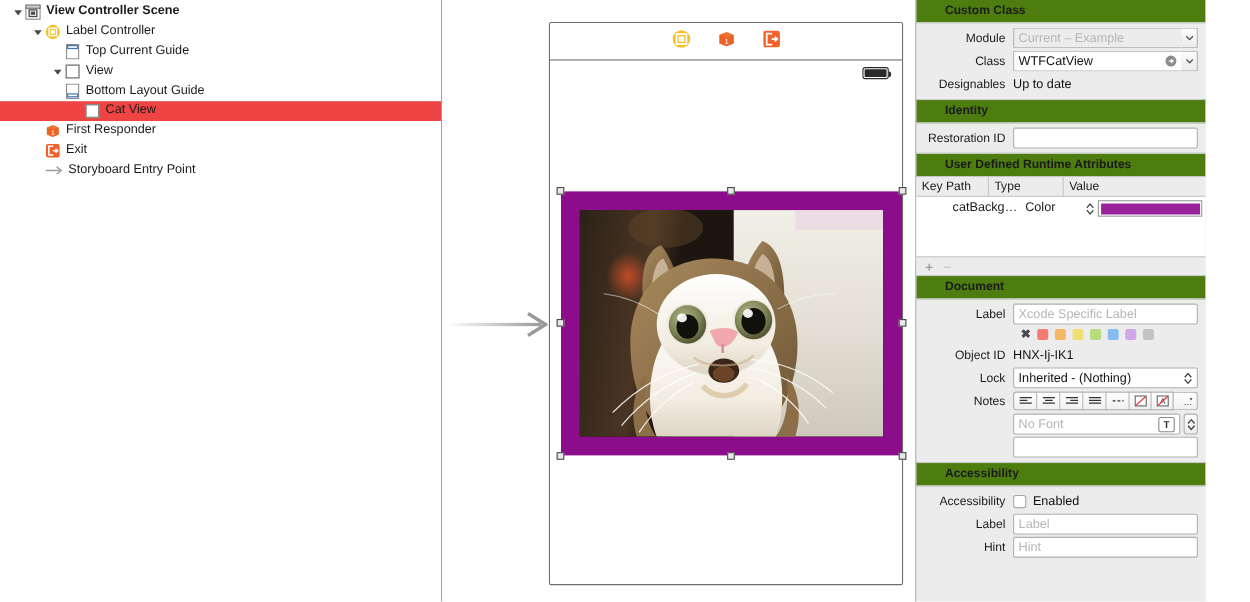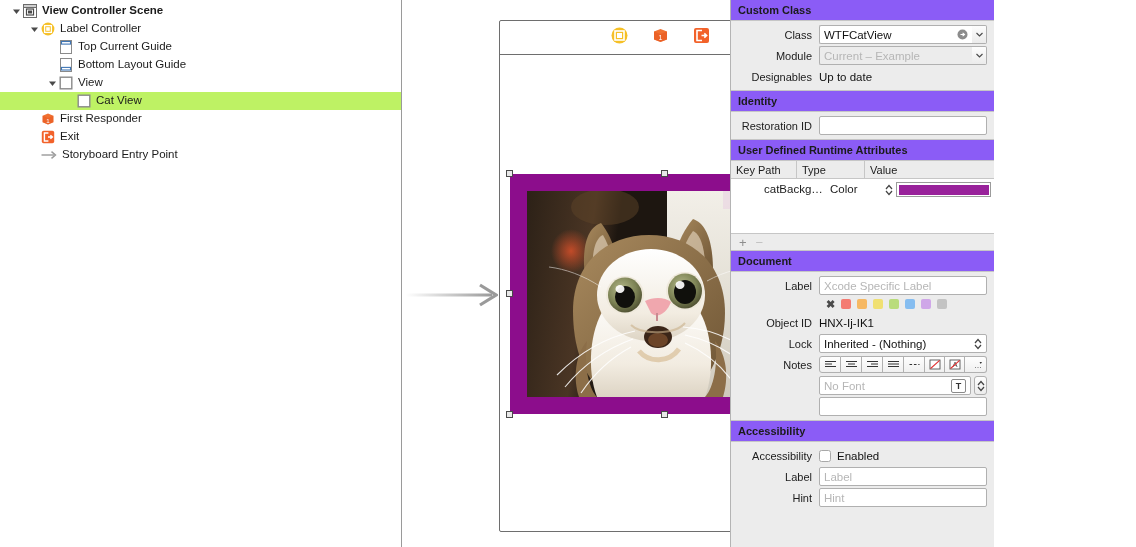--- a/index.html
+++ b/index.html
@@ -4,39 +4,39 @@
 <style>
   * { box-sizing: border-box; }
   html, body {
     margin: 0; padding: 0;
     width: 1136px; height: 547px;
     overflow: hidden;
     background: #ffffff;
     font-family: "Liberation Sans", sans-serif;
     -webkit-font-smoothing: antialiased;
   }
-  .app { position: relative; width: 994px; height: 547px; display: flex; }
+  .app { position: relative; width: 1096px; height: 547px; display: flex; }
 
   
   .outline {
     width: 402px; height: 547px;
     background: #ffffff;
     border-right: 1px solid #9a9a9a;
     position: relative;
     flex: 0 0 402px;
     padding-top: 2px;
   }
   .tree-row {
     height: 18px;
     display: flex; align-items: center;
     font-size: 11.5px; color: #1b1b1b;
     white-space: nowrap;
     position: relative;
   }
-  .tree-row.selected { background: #bef264; }
+  .tree-row.selected { background: #ef4444; }
   .tw { display:inline-block; width:13px; flex:0 0 13px; text-align:center; }
   .tw svg { display:block; margin: 0 auto; }
   .ico { display:inline-flex; flex:0 0 auto; align-items:center; justify-content:center; margin-right:5px; }
   .lbl { line-height: 1; }
   .bold { font-weight: bold; }
 
   
   .canvas {
     flex: 1 1 auto;
     position: relative;
@@ -100,22 +100,22 @@
     width: 264px; height: 547px;
     background: #ececec;
     border-left: 1px solid #b4b4b4;
     font-size: 11px;
     color: #1b1b1b;
     position: relative;
     overflow: hidden;
   }
   .sect-hd {
     font-weight: bold; font-size: 11px;
-    padding: 4px 0 4px 7px;
-    background: #8b5cf6;
+    padding: 4px 0 4px 26px;
+    background: #4d7c0f;
     border-bottom: 1px solid #c6c6c6;
   }
   .row { display: flex; align-items: center; height: 21px; padding: 0 7px 0 0; }
   .rlbl {
     width: 88px; flex: 0 0 88px;
     text-align: right; padding-right: 7px;
     font-size: 11px; color: #1b1b1b;
   }
   .fld {
     flex: 1 1 auto; height: 19px;
@@ -243,42 +243,42 @@
           <span class="ico">
             <svg width="14" height="14" viewBox="0 0 14 14">
               <rect x="1.5" y="0.5" width="11" height="13" fill="#fff" stroke="#8a8a8a"></rect>
               <rect x="2.5" y="1.5" width="9" height="2.6" fill="none" stroke="#3f76b5" stroke-width="1.1"></rect>
             </svg>
           </span>
           <span class="lbl">Top Current Guide</span>
         </div>
         <div class="tree-row">
           <span style="display: inline-block; flex: 0 0 auto; width: 46px;"></span>
-          <span class="tw"></span>
-          <span class="ico">
-            <svg width="14" height="14" viewBox="0 0 14 14">
-              <rect x="1.5" y="0.5" width="11" height="13" fill="#fff" stroke="#8a8a8a"></rect>
-              <rect x="2.5" y="9.4" width="9" height="2.6" fill="none" stroke="#3f76b5" stroke-width="1.1"></rect>
-            </svg>
-          </span>
-          <span class="lbl">Bottom Layout Guide</span>
-        </div>
-        <div class="tree-row">
-          <span style="display: inline-block; flex: 0 0 auto; width: 46px;"></span>
           <span class="tw">
             <svg width="9" height="9" viewBox="0 0 9 9">
               <path d="M1 2.4 L8 2.4 L4.5 7 Z" fill="#4a4a4a"></path>
             </svg>
           </span>
           <span class="ico">
             <svg width="14" height="14" viewBox="0 0 14 14">
               <rect x="1.2" y="1.2" width="11.6" height="11.6" fill="#fff" stroke="#8a8a8a" stroke-width="1.4"></rect>
             </svg>
           </span>
           <span class="lbl">View</span>
+        </div>
+        <div class="tree-row">
+          <span style="display: inline-block; flex: 0 0 auto; width: 46px;"></span>
+          <span class="tw"></span>
+          <span class="ico">
+            <svg width="14" height="14" viewBox="0 0 14 14">
+              <rect x="1.5" y="0.5" width="11" height="13" fill="#fff" stroke="#8a8a8a"></rect>
+              <rect x="2.5" y="9.4" width="9" height="2.6" fill="none" stroke="#3f76b5" stroke-width="1.1"></rect>
+            </svg>
+          </span>
+          <span class="lbl">Bottom Layout Guide</span>
         </div>
         <div class="tree-row selected">
           <span style="display: inline-block; flex: 0 0 auto; width: 64px;"></span>
           <span class="tw"></span>
           <span class="ico">
             <svg width="14" height="14" viewBox="0 0 14 14">
               <rect x="1.2" y="1.2" width="11.6" height="11.6" fill="#fff" stroke="#8a8a8a" stroke-width="1.4"></rect>
             </svg>
           </span>
           <span class="lbl">Cat View</span>
@@ -456,41 +456,41 @@
         <span class="handle" style="right:-4px; bottom:-4px;"></span>
       </div>
     </div>
   </div>
 
   <div class="inspector">
 
     <div class="sect-hd">Custom Class</div>
     <div class="pad">
       <div class="row">
+        <div class="rlbl">Module</div>
+        <div class="cboxwrap">
+          <div class="fld disabled">
+            <span class="ph">Current – Example</span>
+          </div>
+          <div class="combo-arrows">
+            <svg width="7" height="5" viewBox="0 0 7 5">
+                <path d="M0.5 1 L3.5 4 L6.5 1" stroke="#4c4c4c" stroke-width="1.2" fill="none"></path>
+              </svg>
+          </div>
+        </div>
+      </div>
+      <div class="row">
         <div class="rlbl">Class</div>
         <div class="cboxwrap">
           <div class="fld">
             <span>WTFCatView</span>
             <svg class="circ-arrow" width="11" height="11" viewBox="0 0 11 11">
               <circle cx="5.5" cy="5.5" r="5" fill="#8b8b8b"></circle>
               <path d="M3.5 5.5 H7.3 M5.6 3.8 L7.5 5.5 L5.6 7.2" stroke="#fff" stroke-width="1.1" fill="none"></path>
             </svg>
-          </div>
-          <div class="combo-arrows">
-            <svg width="7" height="5" viewBox="0 0 7 5">
-                <path d="M0.5 1 L3.5 4 L6.5 1" stroke="#4c4c4c" stroke-width="1.2" fill="none"></path>
-              </svg>
-          </div>
-        </div>
-      </div>
-      <div class="row">
-        <div class="rlbl">Module</div>
-        <div class="cboxwrap">
-          <div class="fld disabled">
-            <span class="ph">Current – Example</span>
           </div>
           <div class="combo-arrows">
             <svg width="7" height="5" viewBox="0 0 7 5">
                 <path d="M0.5 1 L3.5 4 L6.5 1" stroke="#4c4c4c" stroke-width="1.2" fill="none"></path>
               </svg>
           </div>
         </div>
       </div>
       <div class="row">
         <div class="rlbl">Designables</div>

